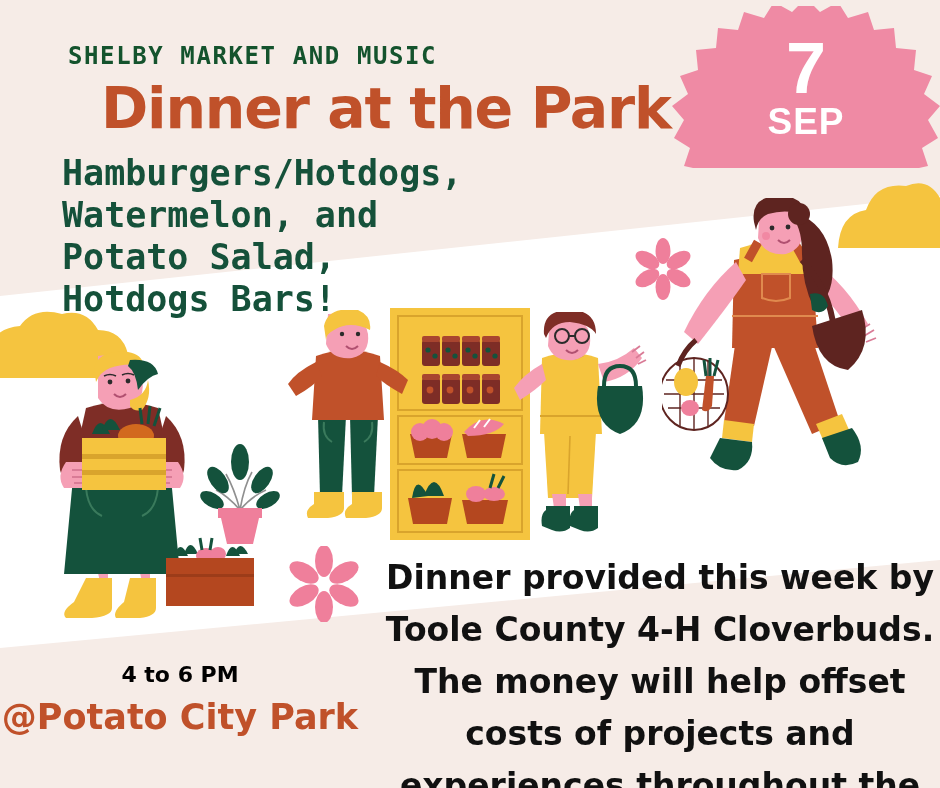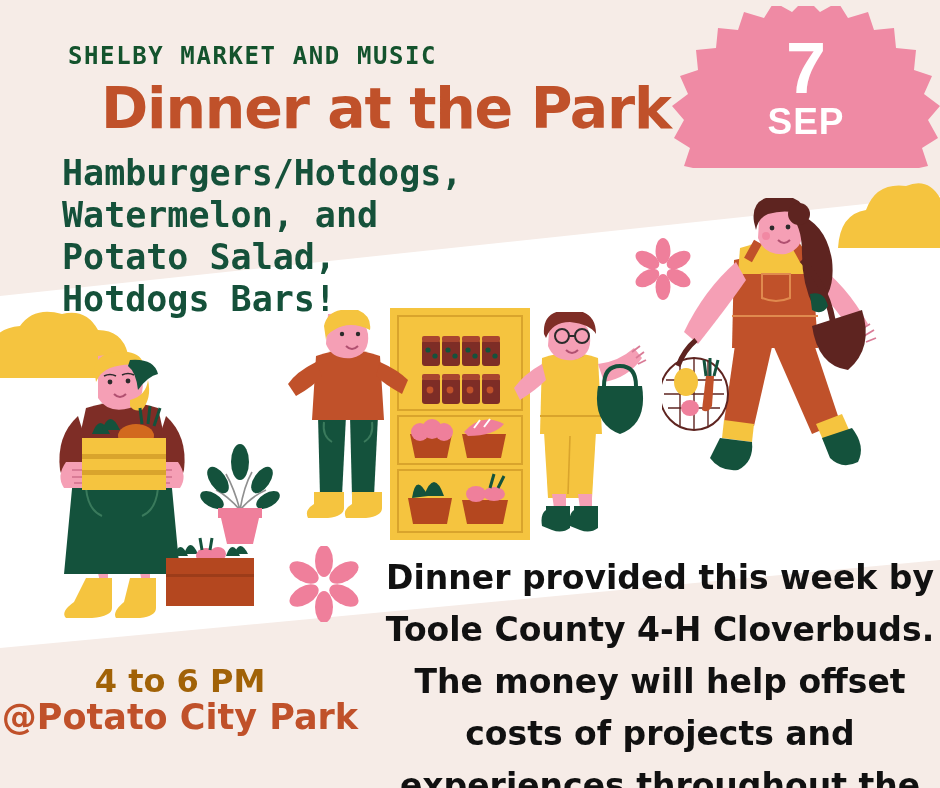--- a/index.html
+++ b/index.html
@@ -103,22 +103,22 @@
     letter-spacing: 0.5px;
     color: #15513a;
   }
   .time-line {
     left: 0;
     top: 662px;
     width: 360px;
     text-align: center;
     font-family: "DejaVu Sans", sans-serif;
     font-weight: bold;
-    font-size: 32px;
-    color: #a16207;
+    font-size: 22px;
+    color: #000000;
   }
   .place-line {
     left: 0;
     top: 697px;
     width: 360px;
     text-align: center;
     font-family: "DejaVu Sans", sans-serif;
     font-weight: bold;
     font-size: 35px;
     color: #c0512a;

